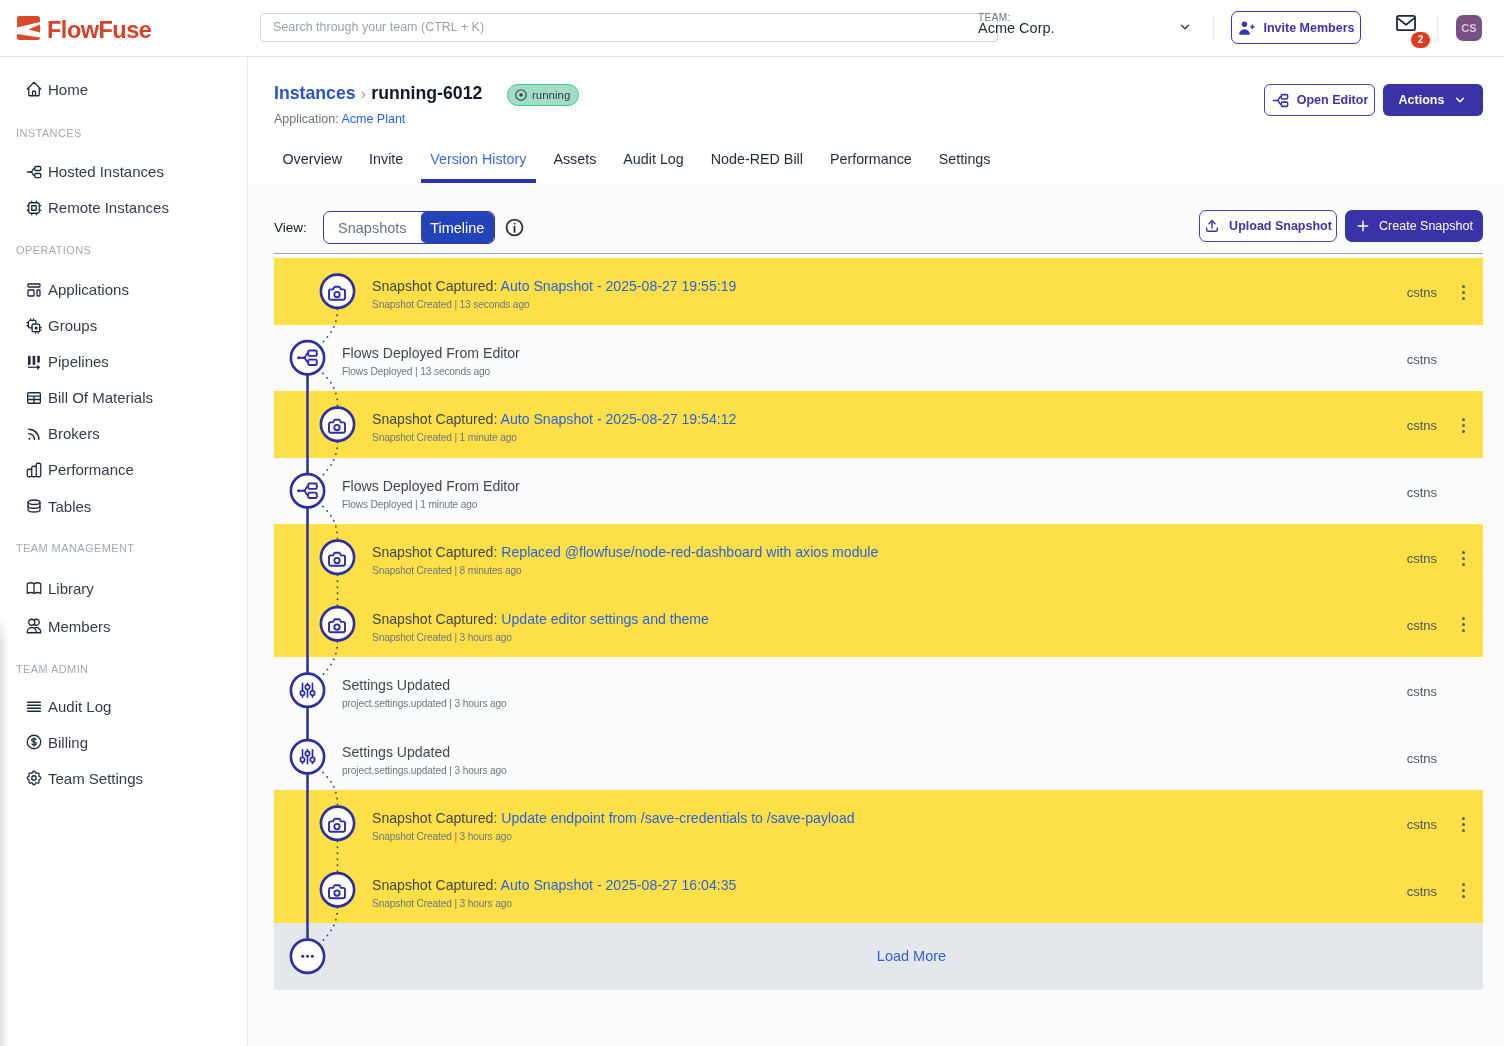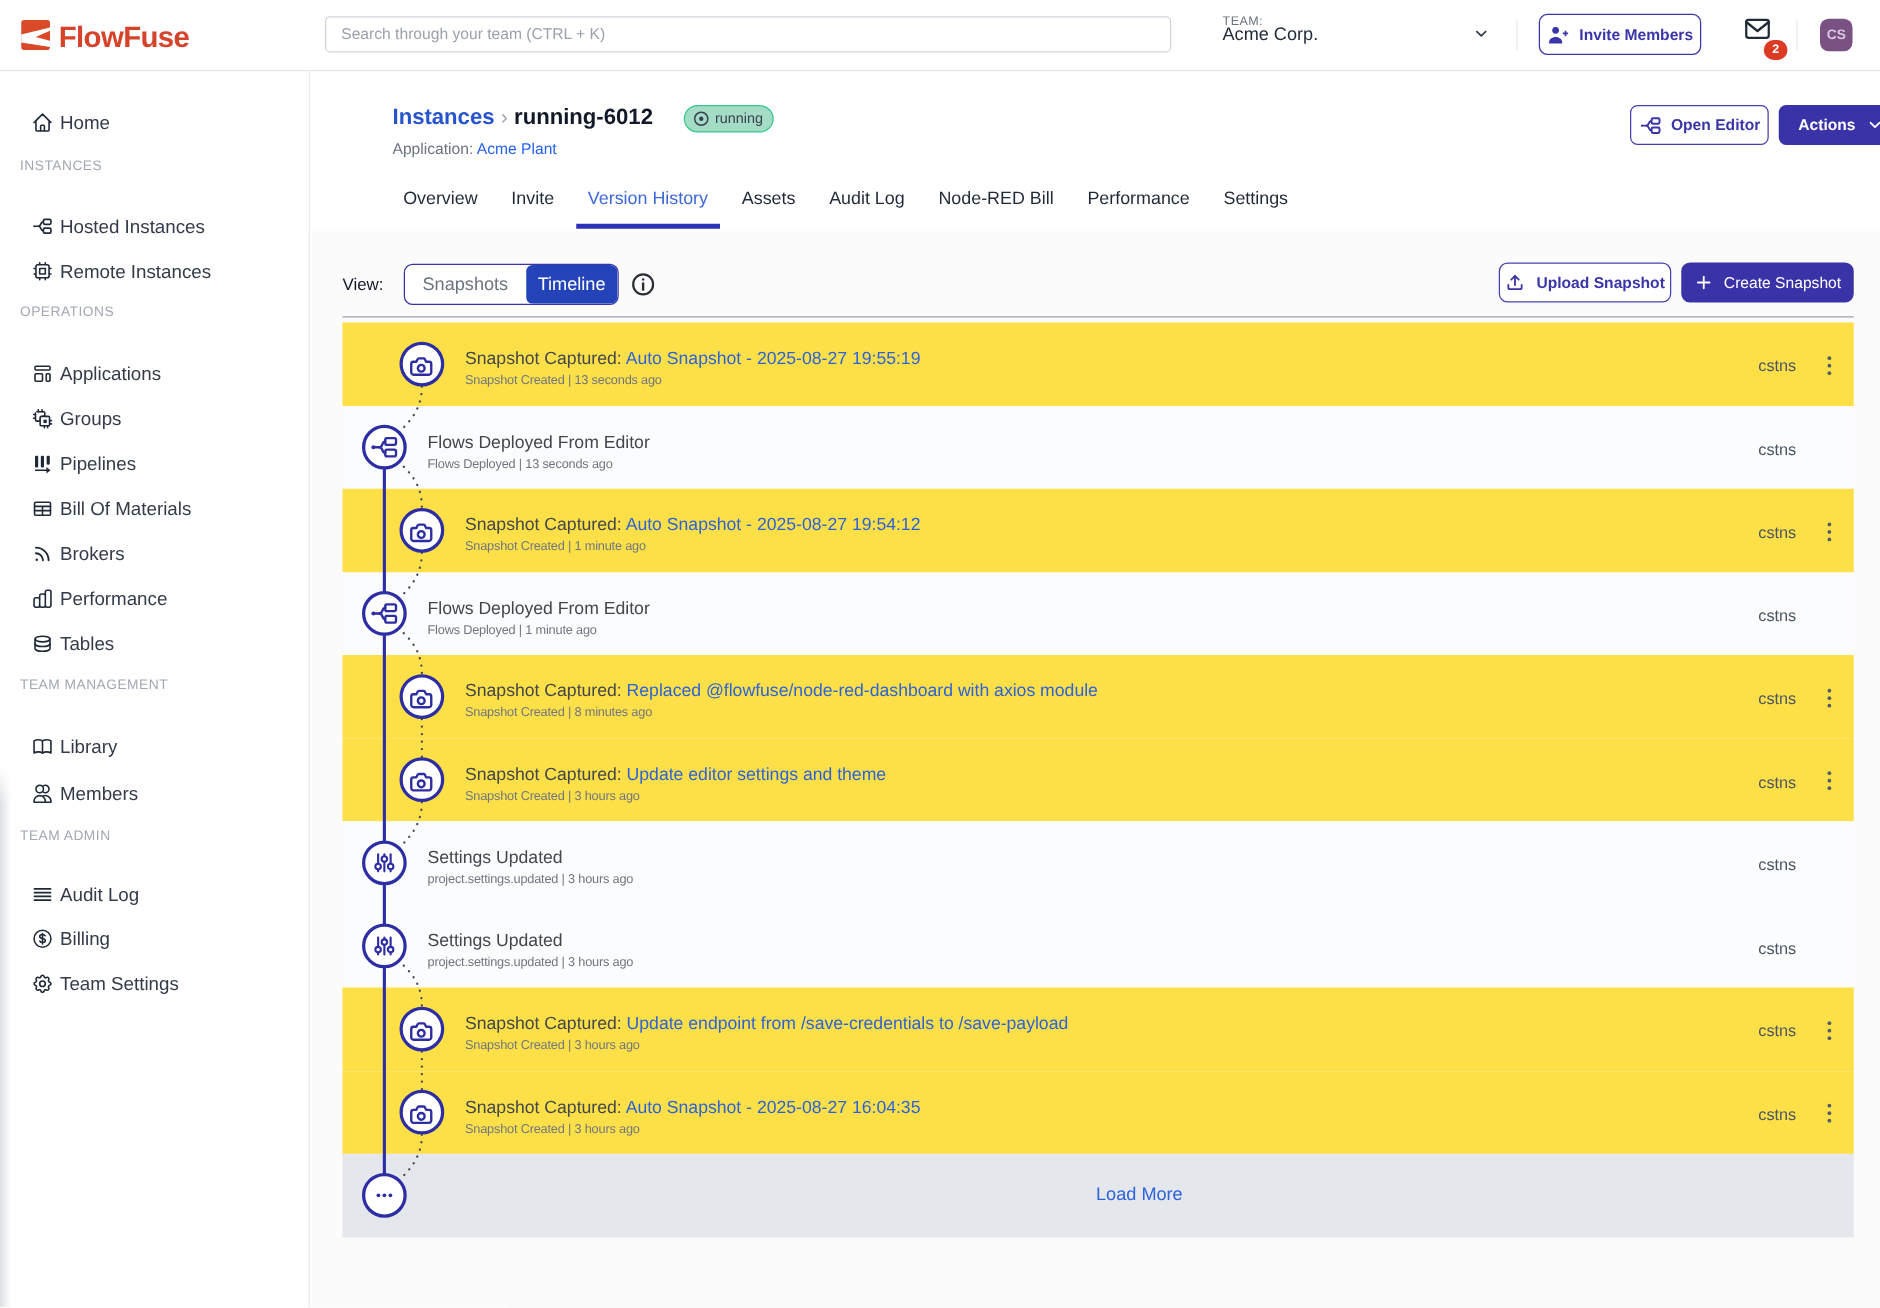--- a/index.html
+++ b/index.html
@@ -4,21 +4,21 @@
 <style>
 * { margin:0; padding:0; box-sizing:border-box; }
 html,body { width:1504px; height:1046px; overflow:hidden; background:#fff;
   font-family:"Liberation Sans", sans-serif; }
 #stage { position:relative; width:1504px; height:1046px; }
 
 
 #header { position:absolute; left:0; top:0; width:1504px; height:57px; background:#fff;
   border-bottom:1px solid #E4E6EA; z-index:5; }
 #logo { position:absolute; left:16px; top:13px; }
-#search { position:absolute; left:260px; top:13px; width:677px; height:29px;
+#search { position:absolute; left:260px; top:13px; width:738px; height:29px;
   border:1px solid #D1D5DB; border-radius:4px; background:#fff; color:#9CA3AF;
   font-size:12.5px; line-height:27px; padding-left:12px; color:#9AA1AC; }
 #teamblock { position:absolute; left:978px; top:0; }
 #teamblock .lbl { position:absolute; top:12px; font-size:10px; line-height:11px; color:#6B7280; letter-spacing:0.4px; }
 #teamblock .name { position:absolute; top:19.5px; font-size:14.5px; line-height:16px; color:#1F2937; white-space:nowrap; }
 #teamchev { position:absolute; left:1178px; top:20px; }
 .vdiv { position:absolute; top:16px; width:1px; height:24px; background:#E5E7EB; }
 #invite { position:absolute; left:1231px; top:11px; width:130px; height:33px;
   border:1.5px solid #3A35A8; border-radius:7px; background:#fff; display:flex;
   align-items:center; justify-content:center; gap:8px; color:#3A35A8;
@@ -28,27 +28,27 @@
   background:#DC3A22; border-radius:8px; color:#fff; font-size:10px; font-weight:bold;
   text-align:center; line-height:16px; padding:0 2px; }
 #avatar { position:absolute; left:1456px; top:15px; width:26px; height:26px;
   border-radius:7px; background:#7A5183; color:#D9C8E2; font-size:11px; font-weight:bold;
   display:flex; align-items:center; justify-content:center; }
 
 
 #sidebar { position:absolute; left:0; top:57px; width:248px; height:989px; background:#fff;
   border-right:1px solid #E8E9EC; z-index:4; }
 .navitem { position:absolute; left:0; width:248px; height:36px; display:flex;
-  align-items:flex-end; gap:5px; padding-left:25px; color:#333B4A; font-size:15px; }
+  align-items:center; gap:5px; padding-left:25px; color:#333B4A; font-size:15px; }
 .navitem svg { flex:0 0 auto; }
 .navlbl { position:absolute; left:16px; width:220px; color:#A2A8B3; font-size:11px;
   letter-spacing:0.4px; }
 
 
-#mainhead { position:absolute; left:249px; top:57px; width:1122px; height:128px; background:#fff;margin-left:40px; }
+#mainhead { position:absolute; left:249px; top:57px; width:1122px; height:128px; background:#fff; }
 #crumbs { position:absolute; left:25px; top:26px; font-size:17.7px; font-weight:bold; color:#111827; }
 #crumbs .b1 { color:#2753CE; }
 #crumbs .sep { color:#9CA3AF; font-weight:normal; padding:0 5px; font-size:17px; }
 #runpill { position:absolute; left:258px; top:27px; height:22px; border:1px solid #35C98E;
   background:#A5DCC6; border-radius:11px; display:flex; align-items:center; gap:4px;
   padding:0 8px 0 6px; font-size:11.5px; color:#374151; }
 #appline { position:absolute; left:25px; top:55px; font-size:12.5px; color:#6B7280; }
 #appline a { color:#2563EB; }
 #openeditor { position:absolute; left:1015px; top:27px; width:111px; height:32px;
   border:1px solid #4740B3; border-radius:6px; background:#fff; display:flex;

